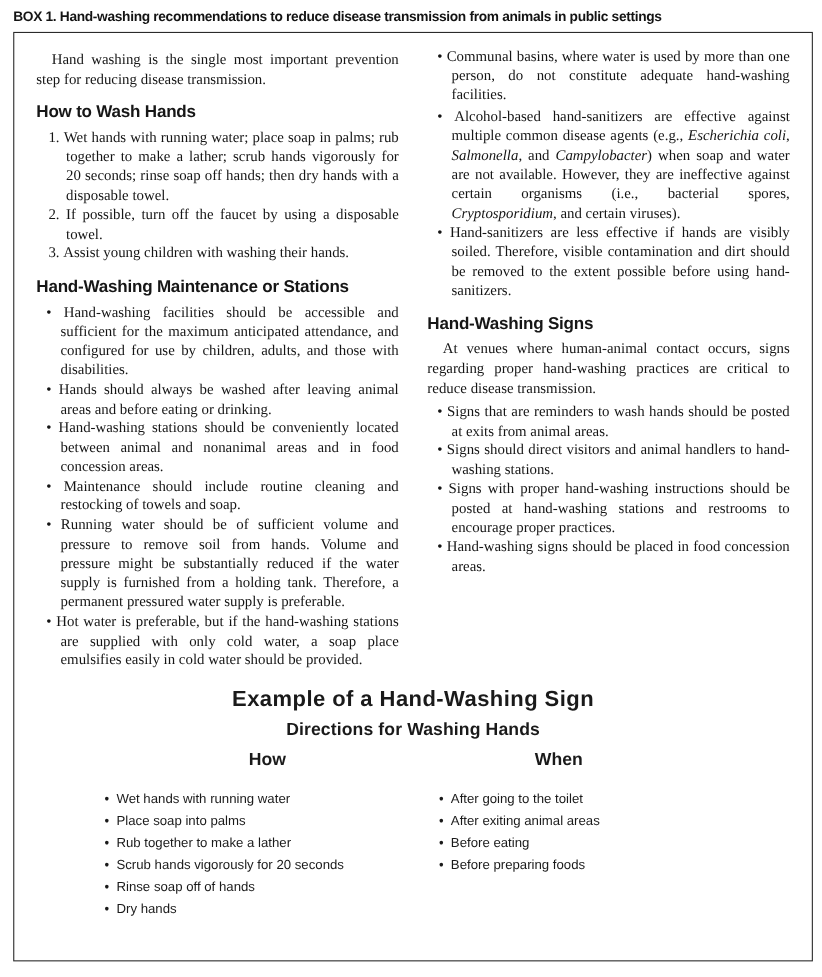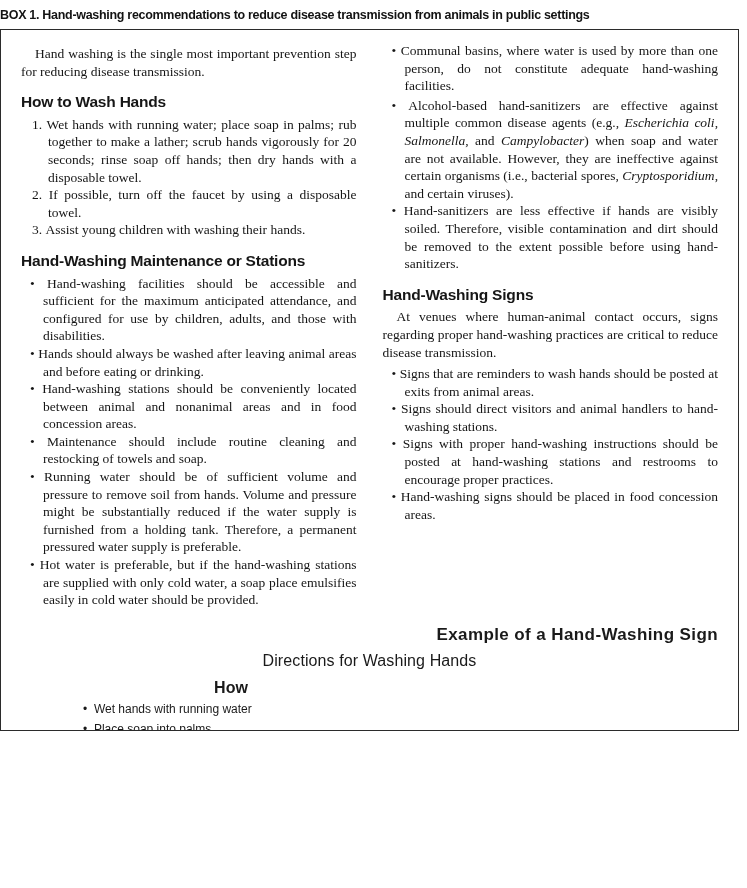--- a/index.html
+++ b/index.html
@@ -1,43 +1,43 @@
 <!DOCTYPE html>
 <html><head>
 <meta charset="utf-8">
 <style>
   html,body{margin:0;padding:0;background:#ffffff;}
   body{width:747px;height:888px;overflow:hidden;color:#151515;}
-  .page{position:relative;width:747px;height:888px;box-sizing:border-box;padding:6px 8px 0 0;
+  .page{position:relative;width:747px;height:888px;box-sizing:border-box;padding:6px 8px 0 12px;
         font-family:"Liberation Serif",serif;}
   .box-title{font-family:"Liberation Sans",sans-serif;font-weight:bold;font-size:12.5px;
         letter-spacing:-0.3px;color:#131313;margin:2px 0 7px 0;white-space:nowrap;}
-  .box{border:1.6px solid #2b2b2b;box-sizing:border-box;height:702px;padding:12px 20px 0 20px;overflow:hidden;}
+  .box{border:1.6px solid #2b2b2b;box-sizing:border-box;height:845px;padding:12px 20px 0 20px;overflow:hidden;}
   .cols{display:flex;gap:26px;}
   .col{flex:1;min-width:0;font-size:13.5px;line-height:17.6px;text-align:justify;}
   h2.sec{font-family:"Liberation Sans",sans-serif;font-weight:bold;font-size:15.5px;
         letter-spacing:-0.2px;color:#161616;margin:13px 0 5px 0;text-align:left;}
   h2.sec:first-child{margin-top:0;}
   p.indent{text-indent:14px;margin:3px 0 4px 0;}
   ol.numlist{list-style:none;counter-reset:n;margin:2px 0 0 0;padding:0 0 0 11px;}
   ol.numlist li{counter-increment:n;padding-left:16px;text-indent:-16px;margin:0;}
   ol.numlist li::before{content:counter(n) ".\00a0";}
   ul.blist{list-style:none;margin:2px 0 0 0;padding:0 0 0 9px;}
   ul.blist li{padding-left:13px;text-indent:-13px;margin:0;}
   ul.blist li::before{content:"\2022\00a0";}
   em{font-style:italic;}
   
   .sign{font-family:"Liberation Sans",sans-serif;margin-top:16px;text-align:center;color:#1a1a1a;}
-  .sign-title{font-weight:bold;font-size:17px;letter-spacing:0.4px;text-align:right;}
-  .sign-subtitle{font-weight:normal;font-size:16px;margin-top:7px;letter-spacing:0.1px;text-align:center;}
+  .sign-title{font-weight:bold;font-size:20px;letter-spacing:0.4px;}
+  .sign-subtitle{font-weight:bold;font-size:16px;margin-top:7px;letter-spacing:0.1px;text-align:center;}
   .sign-cols{display:flex;text-align:left;margin-top:9px;}
   .sign-col{box-sizing:border-box;}
   .sign-col.how{width:296px;margin-left:62px;}
   .sign-col.when{width:218px;margin-left:8px;}
-  .sign-col-head{font-weight:bold;font-size:16px;text-align:center;margin-bottom:2px;}
+  .sign-col-head{font-weight:bold;font-size:16px;text-align:center;margin-bottom:16px;}
   ul.signlist{list-style:none;margin:0;padding:0;}
   ul.signlist li{font-size:12px;line-height:20px;padding-left:17px;text-indent:-17px;}
   ul.signlist li::before{content:"\2022\00a0\00a0";}
 </style>
 </head>
 <body>
 
 <div class="page">
 
   <div class="box-title">BOX 1. Hand-washing recommendations to reduce disease transmission from animals in public settings</div>
@@ -97,17 +97,26 @@
           <div class="sign-col-head">How</div>
           <ul class="signlist">
               <li>Wet hands with running water</li>
               <li>Place soap into palms</li>
               <li>Rub together to make a lather</li>
               <li>Scrub hands vigorously for 20 seconds</li>
               <li>Rinse soap off of hands</li>
               <li>Dry hands</li>
             </ul>
         </div>
+        <div class="sign-col when">
+          <div class="sign-col-head">When</div>
+          <ul class="signlist">
+              <li>After going to the toilet</li>
+              <li>After exiting animal areas</li>
+              <li>Before eating</li>
+              <li>Before preparing foods</li>
+            </ul>
+        </div>
       </div>
     </div>
 
   </div>
 </div>
 
 </body></html>

